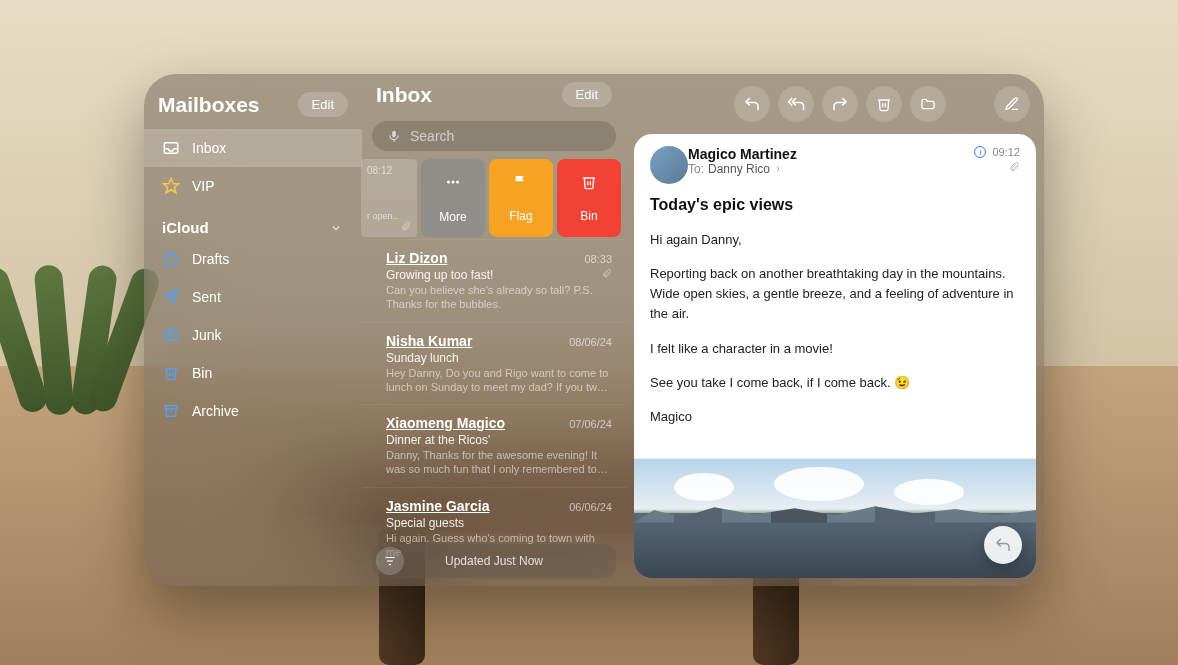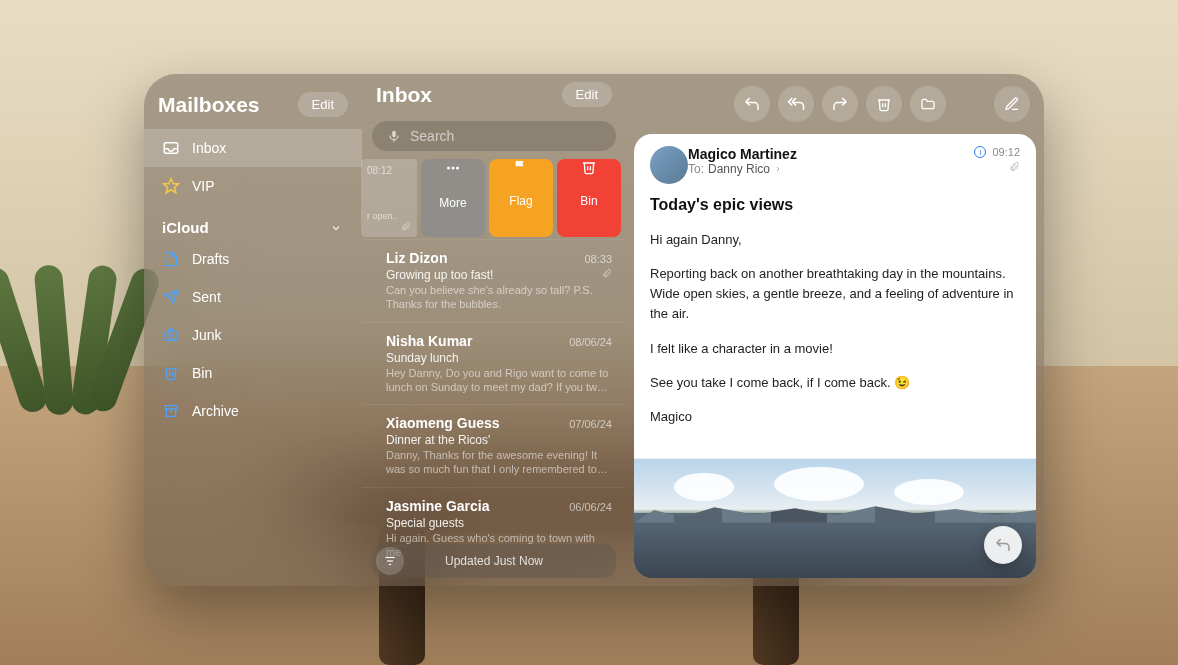--- a/index.html
+++ b/index.html
@@ -25,27 +25,27 @@
   .mb-item .ic { width:18px; height:18px; display:flex; align-items:center; justify-content:center; font-size:14px; }
   .sec-hdr { display:flex; align-items:center; justify-content:space-between; padding:14px 18px 4px 18px; color:#fff; font-size:15px; font-weight:600; }
   .chev { width:16px; height:16px; display:flex; align-items:center; justify-content:center; color:rgba(255,255,255,0.7); cursor:pointer; }
   .search { margin:2px 10px 6px 10px; background:rgba(0,0,0,0.15); border-radius:18px; display:flex; align-items:center; gap:8px; padding:7px 14px; }
   .search .ic { color:rgba(255,255,255,0.7); width:16px; height:16px; display:flex; align-items:center; justify-content:center; }
   .search input { background:transparent; border:none; outline:none; color:#fff; font-size:14px; flex:1; }
   .search input::placeholder { color:rgba(255,255,255,0.6); }
   .swipe-row { display:flex; gap:4px; padding:2px 0 2px 0; margin-left:-1px; }
   .swipe-hidden { width:56px; height:78px; background:rgba(255,255,255,0.18); border-radius:4px; display:flex; flex-direction:column; align-items:flex-start; justify-content:flex-start; padding:6px; font-size:9px; color:rgba(255,255,255,0.6); overflow:hidden; }
   .swipe-hidden .t { align-self:flex-start; font-size:10px; }
-  .swipe-btn { flex:none; width:64px; height:78px; border-radius:8px; display:flex; flex-direction:column; align-items:center; justify-content:flex-start; gap:19px; color:#fff; font-size:12px; cursor:pointer; }
+  .swipe-btn { flex:none; width:64px; height:78px; border-radius:8px; display:flex; flex-direction:column; align-items:center; justify-content:center; gap:19px; color:#fff; font-size:12px; cursor:pointer; }
   .swipe-more { background:rgba(140,140,140,0.8); }
   .swipe-flag { background:#f6a323; }
   .swipe-bin  { background:#f24236; }
   .msg { padding:10px 14px 10px 24px; border-top:1px solid rgba(255,255,255,0.08); cursor:pointer; }
   .msg .row1 { display:flex; justify-content:space-between; align-items:baseline; }
-  .msg .from { color:#fff; font-size:14px; font-weight:600; }
+  .msg .from { color:#fff; font-size:14px; font-weight:600;text-decoration:underline; }
   .msg .time { color:rgba(255,255,255,0.6); font-size:11px; }
   .msg .subj { color:rgba(255,255,255,0.9); font-size:12px; margin-top:2px; }
   .msg .prev { color:rgba(255,255,255,0.55); font-size:11px; margin-top:1px; line-height:1.3; display:-webkit-box; -webkit-line-clamp:2; -webkit-box-orient:vertical; overflow:hidden; }
   .clip { color:rgba(255,255,255,0.5); font-size:10px; display:inline-block; margin-left:4px; }
   .status-bar { position:absolute; left:10px; right:10px; bottom:8px; height:34px; display:flex; align-items:center; justify-content:center; color:rgba(255,255,255,0.8); font-size:12px; backdrop-filter:blur(20px); background:rgba(100,90,80,0.3); border-radius:12px; }
   .status-bar .filter { position:absolute; left:4px; width:28px; height:28px; border-radius:50%; background:rgba(255,255,255,0.18); display:flex; align-items:center; justify-content:center; cursor:pointer; }
   .toolbar { display:flex; gap:8px; position:absolute; right:14px; top:12px; }
   .toolbar .tbtn { width:36px; height:36px; border-radius:50%; background:rgba(255,255,255,0.16); display:flex; align-items:center; justify-content:center; color:#fff; cursor:pointer; }
   .toolbar .gap { width:32px; }
   .pane { background:#fff; border-radius:18px; height:calc(100% - 60px); margin-top:52px; overflow:hidden; display:flex; flex-direction:column; position:relative; }
@@ -238,21 +238,21 @@
         <div class="msg">
           <div class="row1">
             <span class="from">Nisha Kumar</span>
             <span class="time">08/06/24</span>
           </div>
           <div class="subj">Sunday lunch</div>
           <div class="prev">Hey Danny, Do you and Rigo want to come to lunch on Sunday to meet my dad? If you two j...</div>
         </div>
         <div class="msg">
           <div class="row1">
-            <span class="from">Xiaomeng Guess</span>
+            <span class="from">Xiaomeng Magico</span>
             <span class="time">07/06/24</span>
           </div>
           <div class="subj">Dinner at the Ricos'</div>
           <div class="prev">Danny, Thanks for the awesome evening! It was so much fun that I only remembered to take o...</div>
         </div>
         <div class="msg">
           <div class="row1">
             <span class="from">Jasmine Garcia</span>
             <span class="time">06/06/24</span>
           </div>

